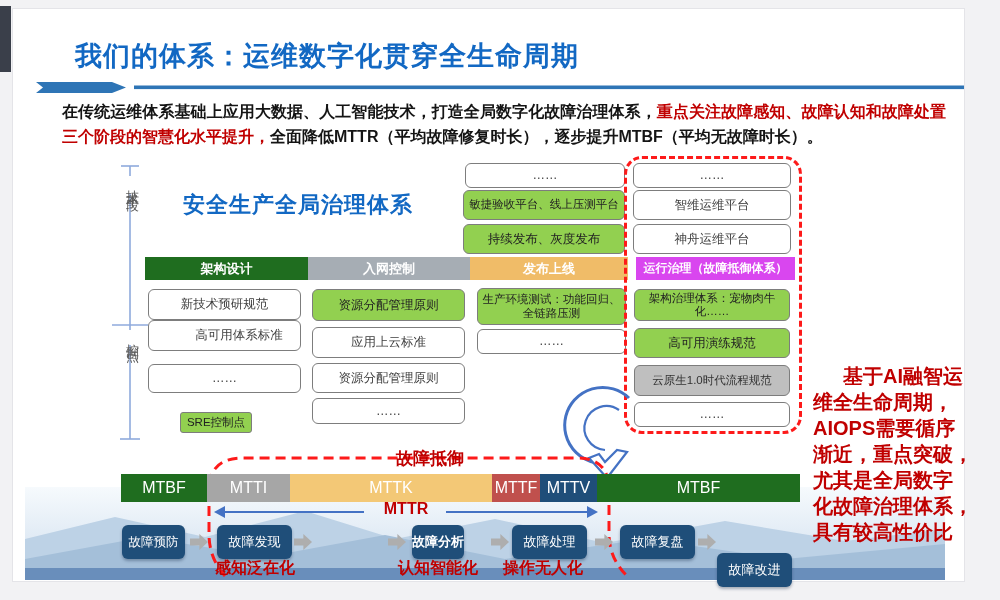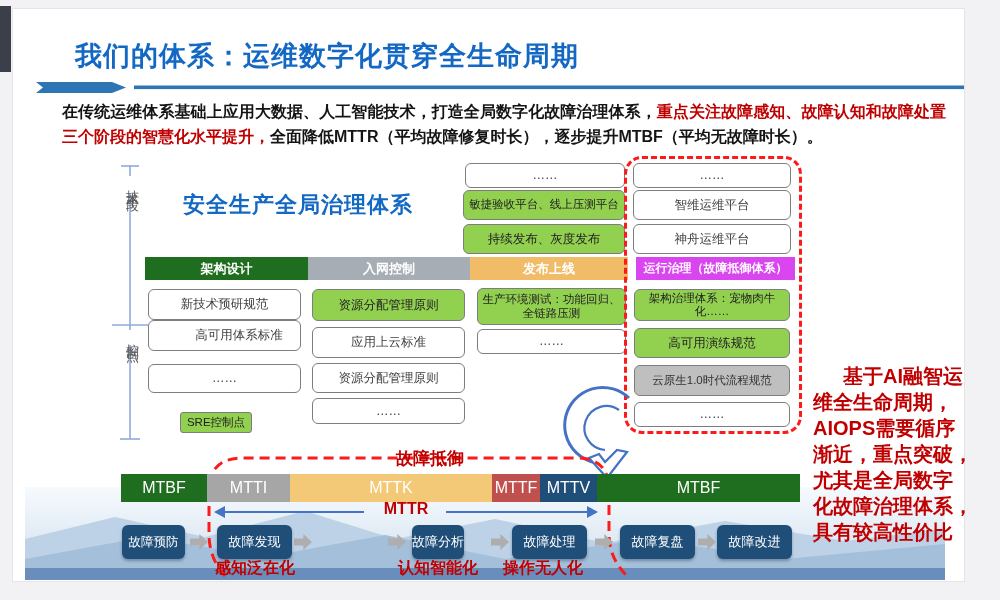--- a/index.html
+++ b/index.html
@@ -129,24 +129,24 @@
       <line x1="10" y1="7" x2="150" y2="7"></line>
       <line x1="232" y1="7" x2="374" y2="7"></line>
     </g>
     <polygon points="11,1 0,7 11,13" fill="#4472c4"></polygon>
     <polygon points="373,1 384,7 373,13" fill="#4472c4"></polygon>
   </svg>
   <div class="abs mttr-label">MTTR</div>
 
   <div class="proc" style="left:122px;width:63px;font-size:12.5px;">故障预防</div>
   <div class="proc" style="left:217px;width:75px;">故障发现</div>
-  <div class="proc" style="left:412px;width:52px;">故障分析</div>
+  <div class="proc" style="left:412px;width:52px;font-weight:bold;">故障分析</div>
   <div class="proc" style="left:512px;width:75px;">故障处理</div>
   <div class="proc" style="left:620px;width:75px;">故障复盘</div>
-  <div class="proc" style="left:717px;width:75px;">故障改进</div>
+  <div class="proc" style="left:717px;width:75px;margin-top:28px;">故障改进</div>
 
   <div class="flow-arrow" style="left:190px;"></div>
   <div class="flow-arrow" style="left:294px;"></div>
   <div class="flow-arrow" style="left:388px;"></div>
   <div class="flow-arrow" style="left:491px;"></div>
   <div class="flow-arrow" style="left:595px;"></div>
   <div class="flow-arrow" style="left:698px;"></div>
 
   <div class="rednote" style="left:215px;">感知泛在化</div>
   <div class="rednote" style="left:398px;">认知智能化</div>

